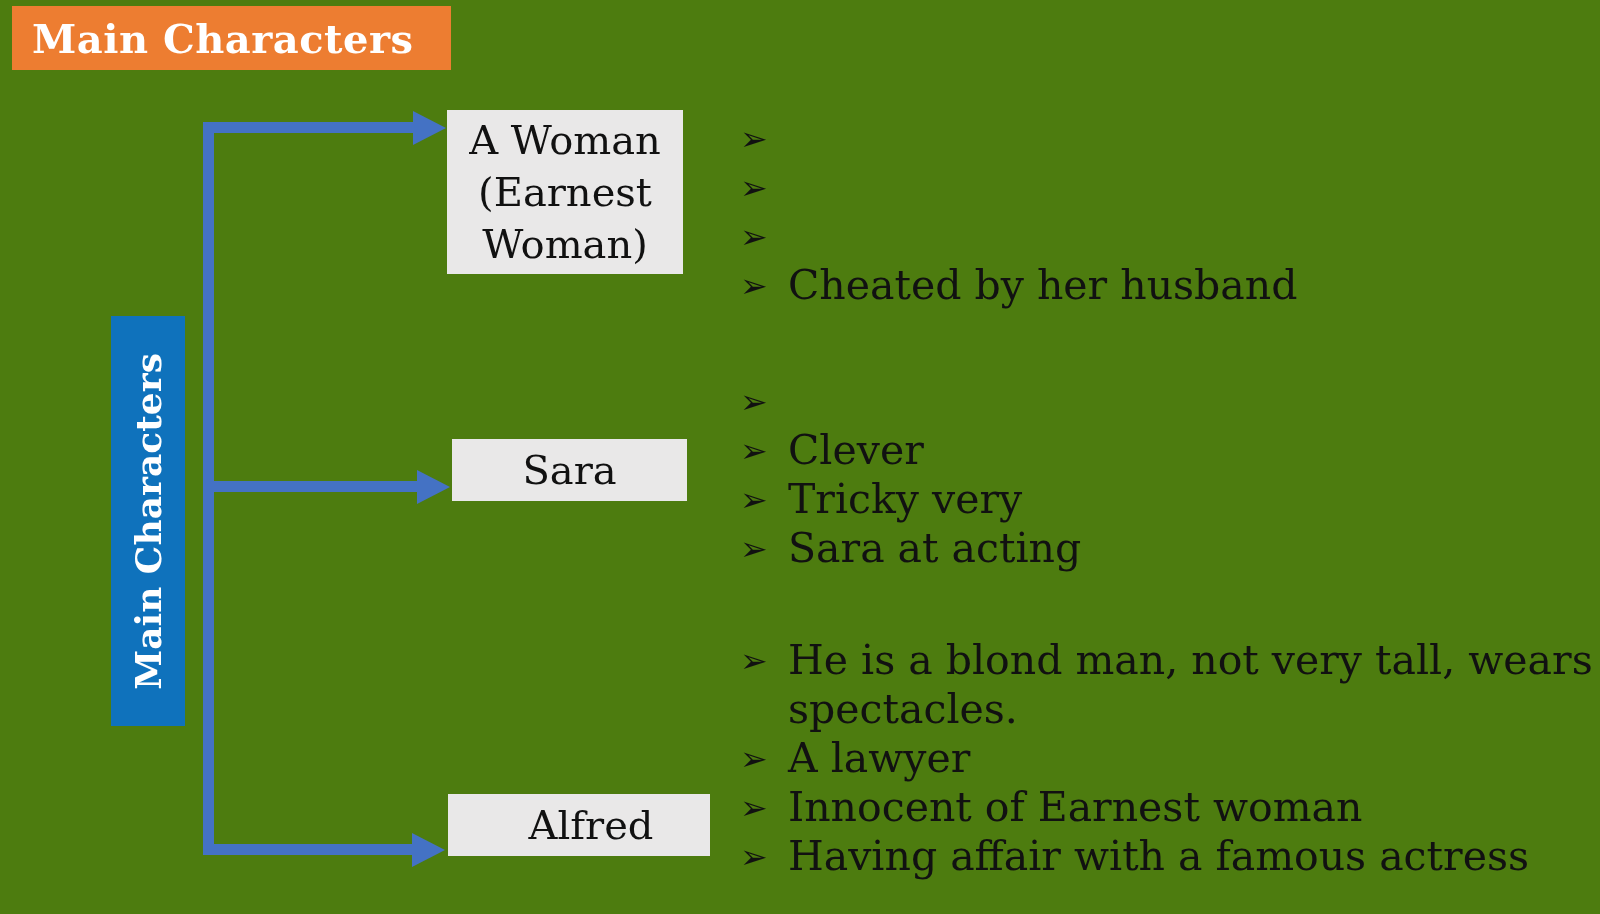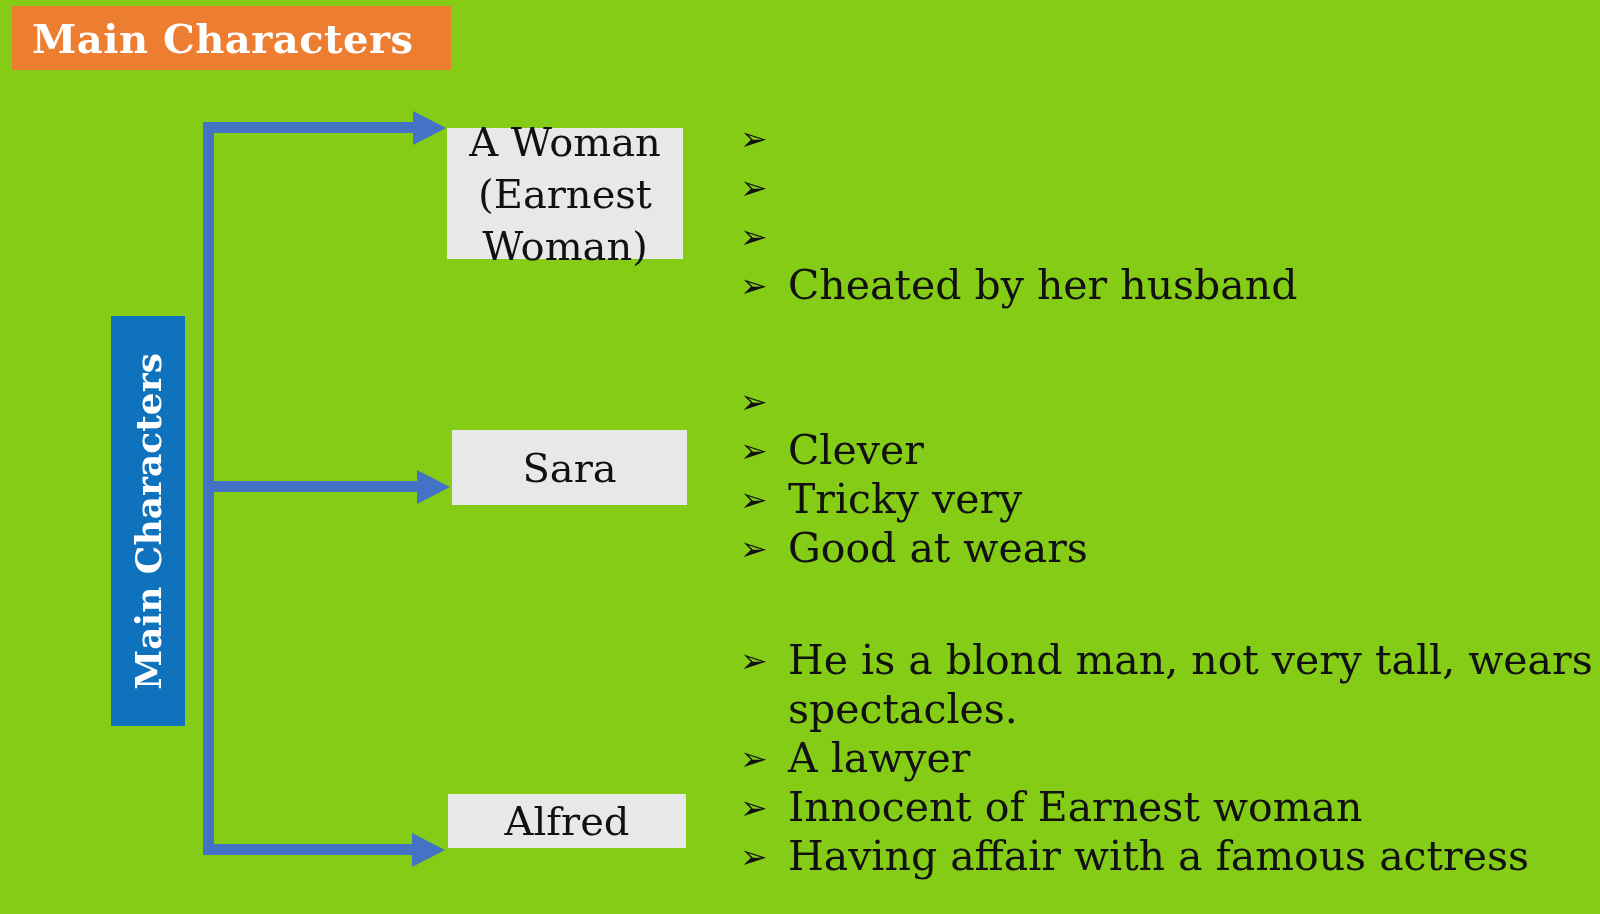--- a/index.html
+++ b/index.html
@@ -1,19 +1,19 @@
 <!DOCTYPE html>
 <html><head>
 <meta charset="utf-8">
 <style>
   html,body{margin:0;padding:0;}
   .canvas{
     position:relative;
     width:1600px;height:914px;
-    background:#84cc16;
+    background:#4d7c0f;
     font-family:"DejaVu Serif","Liberation Serif",serif;
     overflow:hidden;
   }
   
   .title-banner{
     position:absolute;left:12px;top:6px;width:439px;height:64px;
     background:#ED7D31;
     display:flex;align-items:center;
     padding-left:20px;box-sizing:border-box;
   }
@@ -39,23 +39,23 @@
   .head{position:absolute;width:0;height:0;border-top:17px solid transparent;border-bottom:17px solid transparent;border-left:33px solid #4472C4;}
   .head1{left:413px;top:111px;}
   .head2{left:417px;top:470px;}
   .head3{left:412px;top:833px;}
   
   .node{
     position:absolute;background:#E9E8E8;color:#111;
     display:flex;align-items:center;justify-content:center;
     text-align:center;font-size:40px;line-height:52px;white-space:pre-line;
   }
-  .node-woman{left:447px;top:128px;width:236px;height:131px;}
-  .node-sara{left:452px;top:430px;width:235px;height:75px;}
-  .node-alfred{left:448px;top:794px;width:238px;height:54px;}
+  .node-woman{left:447px;top:110px;width:236px;height:164px;}
+  .node-sara{left:452px;top:439px;width:235px;height:62px;}
+  .node-alfred{left:448px;top:794px;width:238px;height:62px;padding-left:24px;}
   
   .traits{position:absolute;margin:0;padding:0;list-style:none;color:#111;}
   .traits-woman{left:740px;top:114px;}
   .traits-sara{left:740px;top:377px;}
   .traits-alfred{left:740px;top:636px;}
   .traits li{display:flex;align-items:flex-start;font-size:41px;line-height:49px;}
   .traits .marker{
     flex:0 0 48px;width:48px;font-size:33px;line-height:49px;
     font-family:"DejaVu Sans","Liberation Sans",sans-serif;
   }
@@ -113,21 +113,21 @@
       <li>
         <span class="marker">➢</span>
         <span class="txt">Clever</span>
       </li>
       <li>
         <span class="marker">➢</span>
         <span class="txt">Tricky very</span>
       </li>
       <li>
         <span class="marker">➢</span>
-        <span class="txt">Good at wears</span>
+        <span class="txt">Sara at acting</span>
       </li>
     </ul>
 
   <ul class="traits traits-alfred">
 
   <li>
         <span class="marker">➢</span>
         <span class="txt">He is a blond man, not very tall, wears
 spectacles.</span>
       </li>

